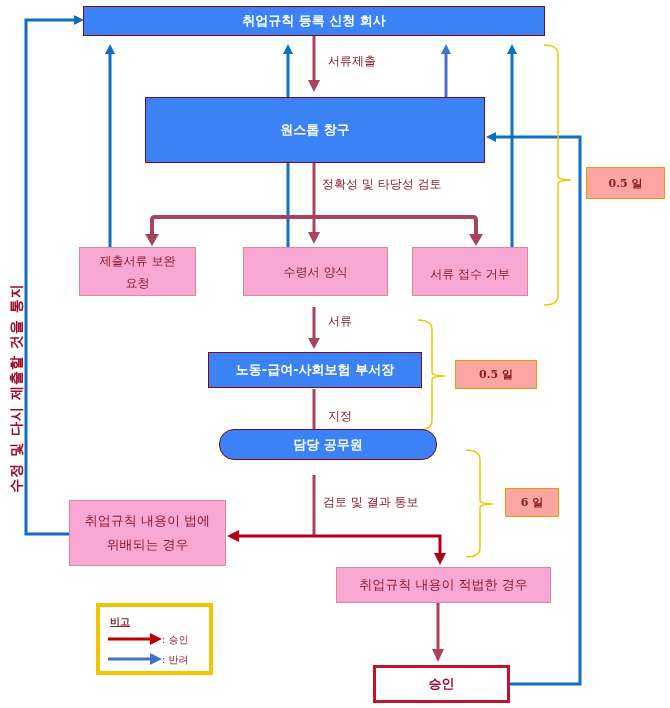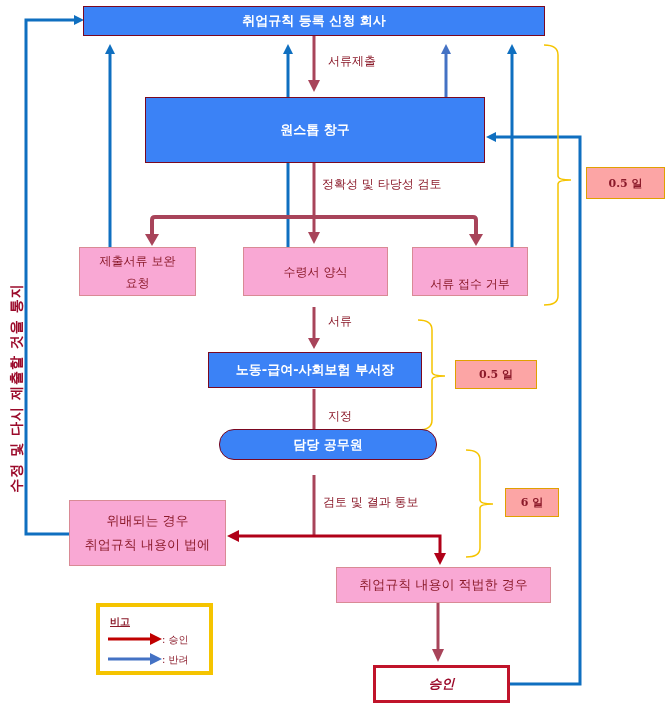--- a/index.html
+++ b/index.html
@@ -14,21 +14,21 @@
   .lbl { color:#8b1a2a; font-size:12px; white-space:nowrap; }
   .ylabel { background:#fca5a5; border:1px solid #e0a000; color:#8b1a2a; font-family:"DejaVu Serif", serif;
             font-weight:bold; font-size:11px; display:flex; align-items:center; justify-content:center; }
   svg { position:absolute; left:0; top:0; }
   .vtext { position:absolute; left:-132px; top:378px; width:300px; height:20px; transform:rotate(-90deg);
            color:#9b0a2a; font-weight:bold; font-size:14px; text-align:center; white-space:nowrap; letter-spacing:1px; }
   .legend { border:4px solid #f5c400; background:#fff; }
   .legend .title { position:absolute; left:10px; top:8px; font-size:10px; font-weight:bold; color:#8b1a2a; text-decoration:underline; }
   .legend .item { position:absolute; font-size:10px; color:#8b1a2a;text-align:center; }
   .approve { border:3px solid #c0142a; background:#fff; color:#9b0a2a; font-weight:bold; font-size:13px;
-             display:flex; align-items:center; justify-content:center;font-style:italic; }
+             display:flex; align-items:center; justify-content:center; }
 </style>
 </head>
 <body>
 
 <svg width="670" height="708">
   <defs>
     <marker id="ab" markerWidth="8" markerHeight="8" refX="4" refY="6" orient="auto" markerUnits="userSpaceOnUse" viewBox="0 0 8 8">
       <path d="M0,0 L8,0 L4,8 Z" fill="#0f6fc0"></path>
     </marker>
     <marker id="ar" markerWidth="10" markerHeight="10" refX="5" refY="8" orient="auto" markerUnits="userSpaceOnUse" viewBox="0 0 10 10">
@@ -103,37 +103,37 @@
 
 <div class="abs lbl" style="left:322px; top:176px;">정확성 및 타당성 검토</div>
 
 <div class="abs light" style="left:79px; top:247px; width:117px; height:49px;">
   <span>제출서류 보완</span>
   <span>요청</span>
 </div>
 <div class="abs light" style="left:243px; top:247px; width:145px; height:49px;">
   <span>수령서 양식</span>
 </div>
-<div class="abs light" style="left:412px; top:247px; width:116px; height:49px; justify-content:flex-end; padding-top:4px;">
+<div class="abs light" style="left:412px; top:247px; width:116px; height:49px; justify-content:center; padding-top:4px;">
   <span>서류 접수 거부</span>
 </div>
 
 <div class="abs lbl" style="left:328px; top:313px;">서류</div>
 
 <div class="abs dark" style="left:208px; top:352px; width:214px; height:36px;">노동-급여-사회보험 부서장</div>
 
 <div class="abs lbl" style="left:328px; top:408px;">지정</div>
 
 <div class="abs dark" style="left:219px; top:429px; width:218px; height:31px;border-radius:15px;">담당 공무원</div>
 
 <div class="abs lbl" style="left:323px; top:494px;">검토 및 결과 통보</div>
 
 <div class="abs light" style="left:69px; top:500px; width:157px; height:66px; font-size:13px; line-height:24px;">
+  <span>취업규칙 내용이 법에</span>
   <span>위배되는 경우</span>
-  <span>취업규칙 내용이 법에</span>
 </div>
 
 <div class="abs light" style="left:336px; top:567px; width:215px; height:36px; font-size:13px;">
   <span>취업규칙 내용이 적법한 경우</span>
 </div>
 
 <div class="abs approve" style="left:373px; top:665px; width:137px; height:38px;">승인</div>
 
 <div class="abs ylabel" style="left:586px; top:167px; width:79px; height:32px;">0.5 일</div>
 <div class="abs ylabel" style="left:455px; top:360px; width:82px; height:29px;">0.5 일</div>

